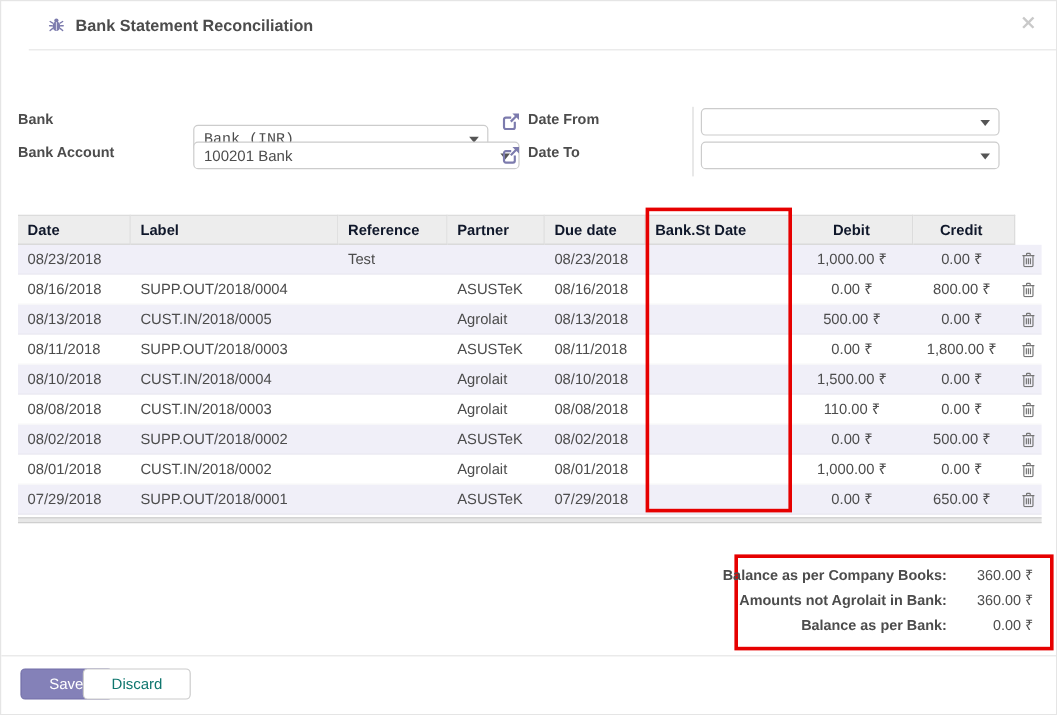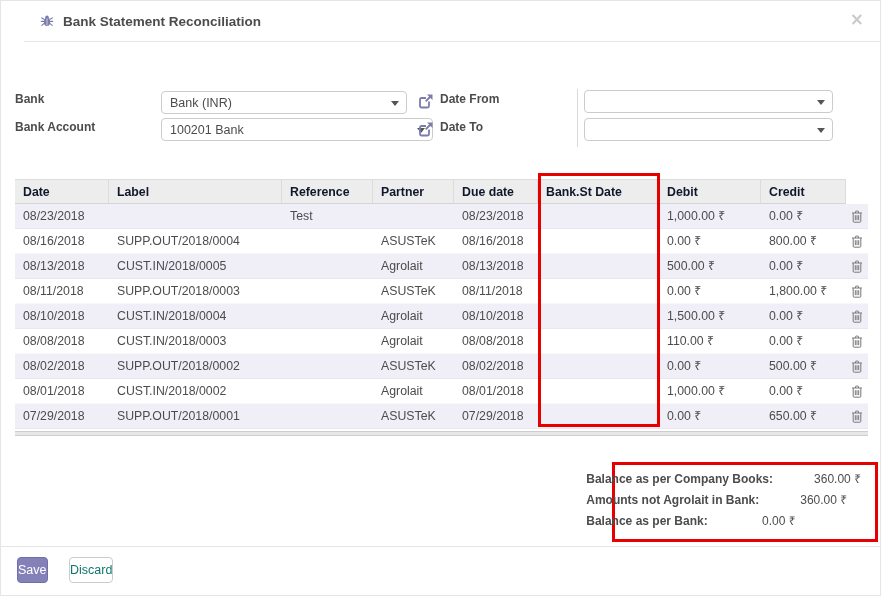--- a/index.html
+++ b/index.html
@@ -63,47 +63,47 @@
     background: #ededed; font-weight: bold; color: #0f172a;
     border-right: 1px solid #dcdcdc; border-top: 1px solid #dcdcdc;
     border-bottom: 1px solid #d5d5d5;
     cursor: pointer;
   }
   .thead .cell.delete-col { background: transparent; border: none; cursor: default; }
   .cell {
     padding: 0 8px; white-space: nowrap; overflow: hidden;
     font-size: 12.3px;
   }
-  .cell.num { text-align: left; }
+  .cell.num { text-align: center; }
   .cell.credit { padding-right: 12px; }
   .tbody .trow { border-bottom: 1px solid rgba(0,0,0,0.03); cursor: pointer; }
   .tbody .trow.odd { background: #f0eff8; }
   .tbody .trow.even { background: #ffffff; }
   .cell.delete-col { display: flex; align-items: center; justify-content: center; padding: 0; }
   .trash-icon { width: 12px; height: 13px; cursor: pointer; }
   .table-footer-bar {
     position: absolute; left: 14px; top: 430px; width: 853px; height: 5px;
     background: #e7e7e7; border-top: 1px solid #cfcfcf; border-bottom: 1px solid #cfcfcf;
   }
   
   .hl-box { position: absolute; border: 3px solid #e60000; pointer-events: none; }
   .hl-col { left: 537px; top: 172px; width: 122px; height: 254px; }
   .hl-summary { left: 611px; top: 461px; width: 266px; height: 80px; }
   
   .summary { position: absolute; top: 468px; right: 19px; }
-  .summary-row { display: flex; justify-content: flex-start; height: 21px; line-height: 21px; gap: 16px; }
+  .summary-row { display: flex; justify-content: flex-end; height: 21px; line-height: 21px; }
   .summary-label { font-weight: bold; color: #4c4c4c; text-align: right; }
   .summary-value { width: 72px; text-align: right; color: #4c4c4c; }
   
   .modal-footer-sep { position: absolute; left: 0; right: 0; top: 545px; height: 1px; background: #e5e5e5; }
   .btn {
     position: absolute; top: 556px; height: 26px;
     border-radius: 4px; font-size: 12.5px; cursor: pointer;
     display: inline-flex; align-items: center; justify-content: center;
-    padding: 0 0;
+    padding: 0 23px;
     font-family: "Liberation Sans", sans-serif;
   }
   .btn-save { left: 16px; background: #8481b8; border: 1px solid #726fa8; color: #fff; }
   .btn-discard { left: 68px; background: #fff; border: 1px solid #ccc; color: #0f766e; }
 </style>
 </head>
 <body>
 
 <div class="modal">
 
@@ -119,21 +119,21 @@
       </g>
       <ellipse cx="8" cy="9" rx="3.6" ry="4.6" fill="#7c7bad"></ellipse>
       <circle cx="8" cy="3.6" r="2" fill="#7c7bad"></circle>
       <line x1="8" y1="5" x2="8" y2="13" stroke="#f0eff8" stroke-width="0.8"></line>
     </svg>
     <div class="modal-title">Bank Statement Reconciliation</div>
     <div class="close-btn">×</div>
   </div>
 
   <div class="field-label" style="left:14px; top:91px;">Bank</div>
-  <div class="select-box" style="left:160px; top:90px; width:246px;">
+  <div class="select-box" style="left:160px; top:103px; width:246px;font-family:Liberation Mono, monospace;">
     <span>Bank (INR)</span>
     <span class="select-caret"></span>
   </div>
   <svg class="extlink" style="left:417px; top:92px;" viewBox="0 0 16 16">
     <path d="M11 8.5 V13 a1.5 1.5 0 0 1 -1.5 1.5 H3.5 A1.5 1.5 0 0 1 2 13 V6.5 A1.5 1.5 0 0 1 3.5 5 H8" fill="none" stroke="#7c7bad" stroke-width="1.8"></path>
     <path d="M9 1.5 h5.5 v5.5 l-2.1-2.1 -4.1 4.1 -1.3-1.3 4.1-4.1 z" fill="#7c7bad"></path>
   </svg>
   <div class="field-label" style="left:439px; top:91px;">Date From</div>
   <div class="select-box" style="left:583px; top:89px; width:249px;">
     <span></span>

